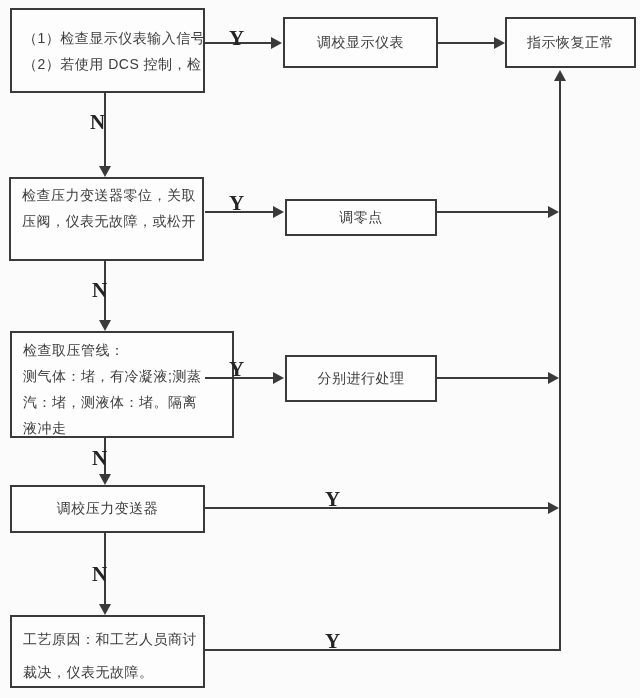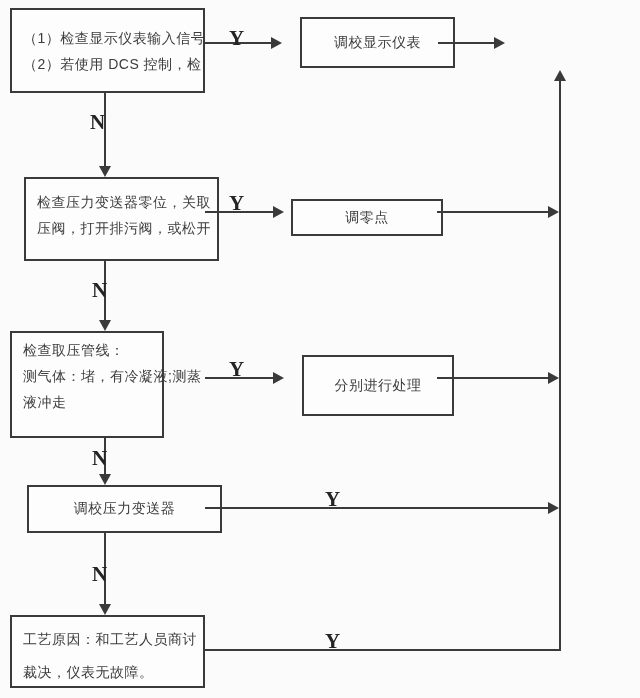--- a/index.html
+++ b/index.html
@@ -5,21 +5,21 @@
   html,body{margin:0;padding:0;}
   body{background:#f4f4f4;font-family:"Liberation Sans",sans-serif;}
   .canvas{
     position:relative;width:640px;height:698px;background:#fbfbfb;
     overflow:hidden;
   }
   .node{
     position:absolute;box-sizing:border-box;border:2px solid #3a3a3a;
     background:#fdfdfd;color:#3c3c3c;font-size:14px;letter-spacing:0.5px;
   }
-  .node.center{display:flex;align-items:center;justify-content:center;text-align:center;margin-left:17px;}
+  .node.center{display:flex;align-items:center;justify-content:center;text-align:center;}
   .tl{padding-left:11px;padding-right:4px;white-space:nowrap;}
   .hl{position:absolute;height:2px;background:#3a3a3a;}
   .vl{position:absolute;width:2px;background:#3a3a3a;}
   .ar{position:absolute;width:0;height:0;border-top:6px solid transparent;border-bottom:6px solid transparent;border-left:11px solid #3a3a3a;}
   .ad{position:absolute;width:0;height:0;border-left:6px solid transparent;border-right:6px solid transparent;border-top:11px solid #3a3a3a;}
   .au{position:absolute;width:0;height:0;border-left:6px solid transparent;border-right:6px solid transparent;border-bottom:11px solid #3a3a3a;}
   .yn{position:absolute;font-family:"Liberation Serif",serif;font-weight:700;font-size:21px;line-height:24px;color:#242424;}
 </style>
 </head>
 <body>
@@ -28,37 +28,41 @@
 
   <div class="node" style="left:10px;top:8px;width:195px;height:85px;padding-top:15px;line-height:26px;">
     <div class="tl">（1）检查显示仪表输入信号</div>
     <div class="tl">（2）若使用 DCS 控制，检</div>
   </div>
 
   <div class="node center" style="left:283px;top:17px;width:155px;height:51px;">
     <span>调校显示仪表</span>
   </div>
 
-
-  <div class="node" style="left:24px;top:177px;width:195px;height:84px;padding-top:10px;line-height:26px;">
-    <div class="tl">检查压力变送器零位，关取</div>
-    <div class="tl">压阀，打开排污阀，或松开</div>
+  <div class="node center" style="left:505px;top:17px;width:131px;height:51px;">
+    <span>指示恢复正常</span>
   </div>
 
-  <div class="node center" style="left:274px;top:199px;width:152px;height:37px;">
+  <div class="node" style="left:9px;top:177px;width:195px;height:84px;padding-top:3px;line-height:26px;">
+    <div class="tl">检查压力变送器零位，关取</div>
+    <div class="tl">压阀，仪表无故障，或松开</div>
+  </div>
+
+  <div class="node center" style="left:285px;top:199px;width:152px;height:37px;">
     <span>调零点</span>
   </div>
 
-  <div class="node" style="left:10px;top:331px;width:154px;height:107px;padding-top:4px;line-height:26px;">
+  <div class="node" style="left:10px;top:331px;width:224px;height:107px;padding-top:4px;line-height:26px;">
     <div class="tl">检查取压管线：</div>
     <div class="tl">测气体：堵，有冷凝液;测蒸</div>
+    <div class="tl">汽：堵，测液体：堵。隔离</div>
     <div class="tl">液冲走</div>
   </div>
 
-  <div class="node center" style="left:285px;top:355px;width:152px;height:61px;">
+  <div class="node center" style="left:285px;top:355px;width:152px;height:47px;">
     <span>分别进行处理</span>
   </div>
 
   <div class="node" style="left:10px;top:615px;width:195px;height:73px;padding-top:6px;line-height:33px;">
     <div class="tl">工艺原因：和工艺人员商讨</div>
     <div class="tl">裁决，仪表无故障。</div>
   </div>
 
   <div class="node center" style="left:10px;top:485px;width:195px;height:48px;">
     <span>调校压力变送器</span>

